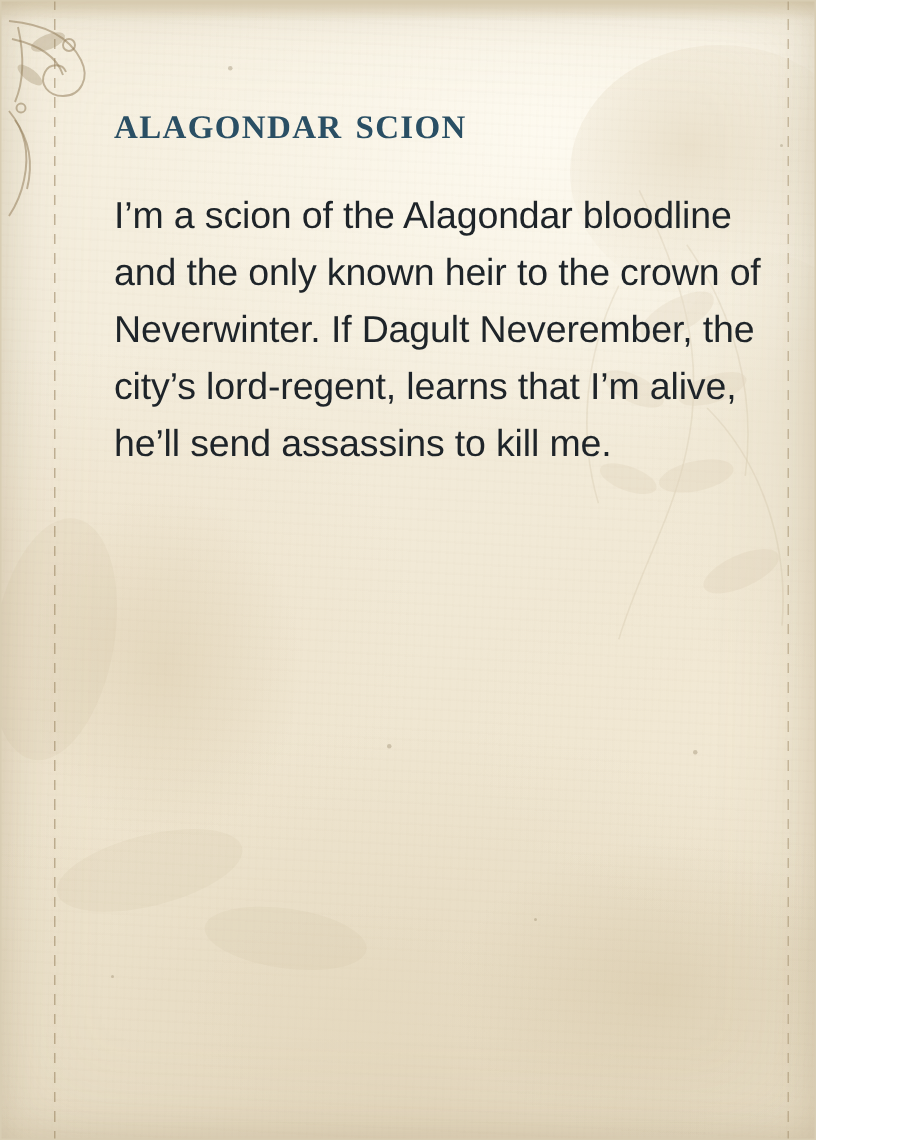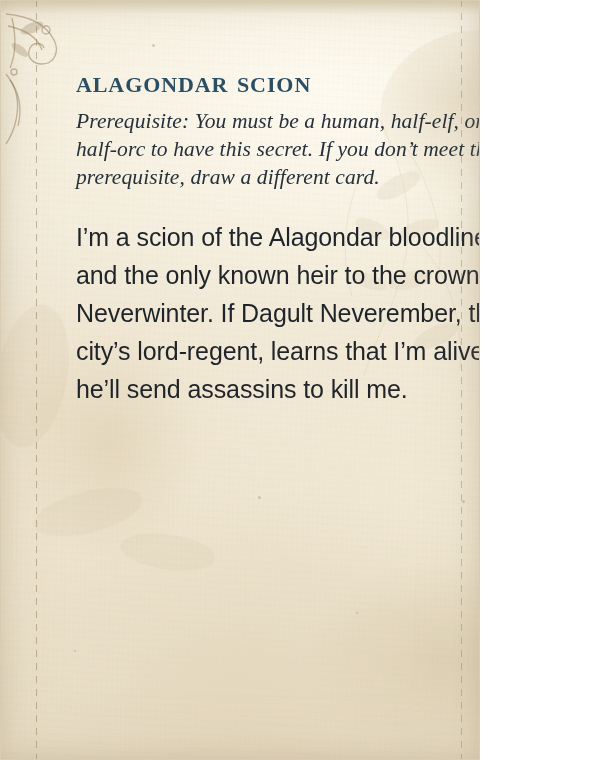--- a/index.html
+++ b/index.html
@@ -10,21 +10,21 @@
   body {
     width: 600px;
     height: 760px;
     overflow: hidden;
     font-family: "Liberation Serif", serif;
   }
 
   
   #card {
     position: relative;
-    width: 480px;
+    width: 544px;
     height: 760px;
     box-sizing: border-box;
     overflow: hidden;
     background-color: #f2e9d6;
     background-image:
       
       radial-gradient(ellipse 420px 300px at 68% 12%, rgba(255,252,243,0.85) 0%, rgba(255,252,243,0) 70%),
       radial-gradient(ellipse 300px 260px at 12% 55%, rgba(236,224,201,0.75) 0%, rgba(236,224,201,0) 72%),
       radial-gradient(ellipse 520px 340px at 50% 95%, rgba(227,214,188,0.8) 0%, rgba(227,214,188,0) 70%),
       radial-gradient(ellipse 260px 200px at 92% 62%, rgba(242,233,213,0.9) 0%, rgba(242,233,213,0) 75%),
@@ -223,22 +223,19 @@
   <div class="speck" style="left:152px; top:44px; width:3px; height:3px;"></div>
   <div class="speck" style="left:258px; top:496px; width:3px; height:3px;"></div>
   <div class="speck" style="left:462px; top:500px; width:3px; height:3px;"></div>
   <div class="speck" style="left:74px;  top:650px; width:2px; height:2px;"></div>
   <div class="speck" style="left:356px; top:612px; width:2px; height:2px;"></div>
   <div class="speck" style="left:520px; top:96px;  width:2px; height:2px;"></div>
 
   <div id="content">
     <h1 id="card-title">Alagondar Scion</h1>
 
-    <p id="prerequisite">
-      <em class="lead">Prerequisite:</em><span> You must be a human, half-elf, or half-orc to have this secret. If you don’t meet this prerequisite, draw a different card.</span>
-    </p>
 
     <p id="body-text">I’m a scion of the Alagondar bloodline and the only known heir to the crown of Neverwinter. If Dagult Neverember, the city’s lord-regent, learns that I’m alive, he’ll send assassins to kill me.</p>
   </div>
 
   <div id="edge-shadow"></div>
   <div id="outer-frame"></div>
 </div>
 
 </body></html>

